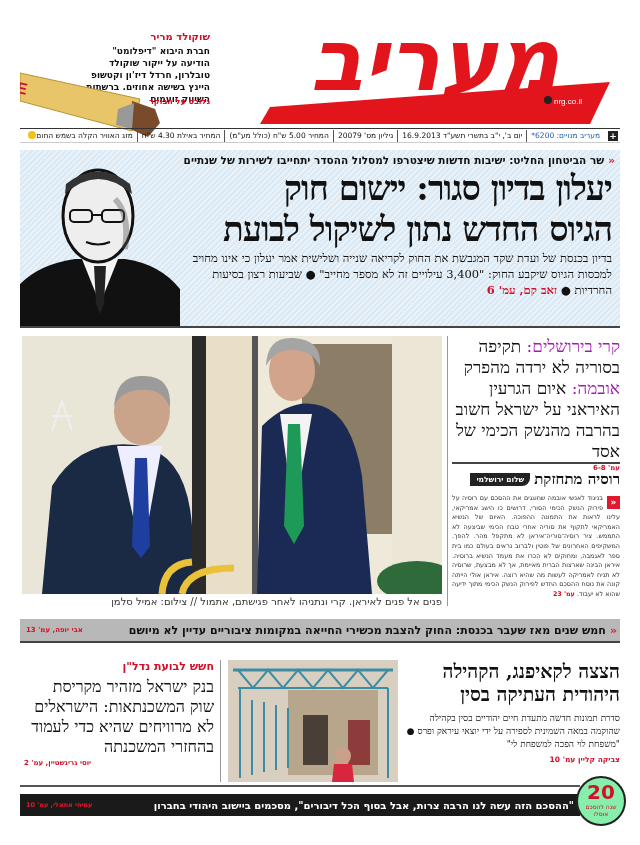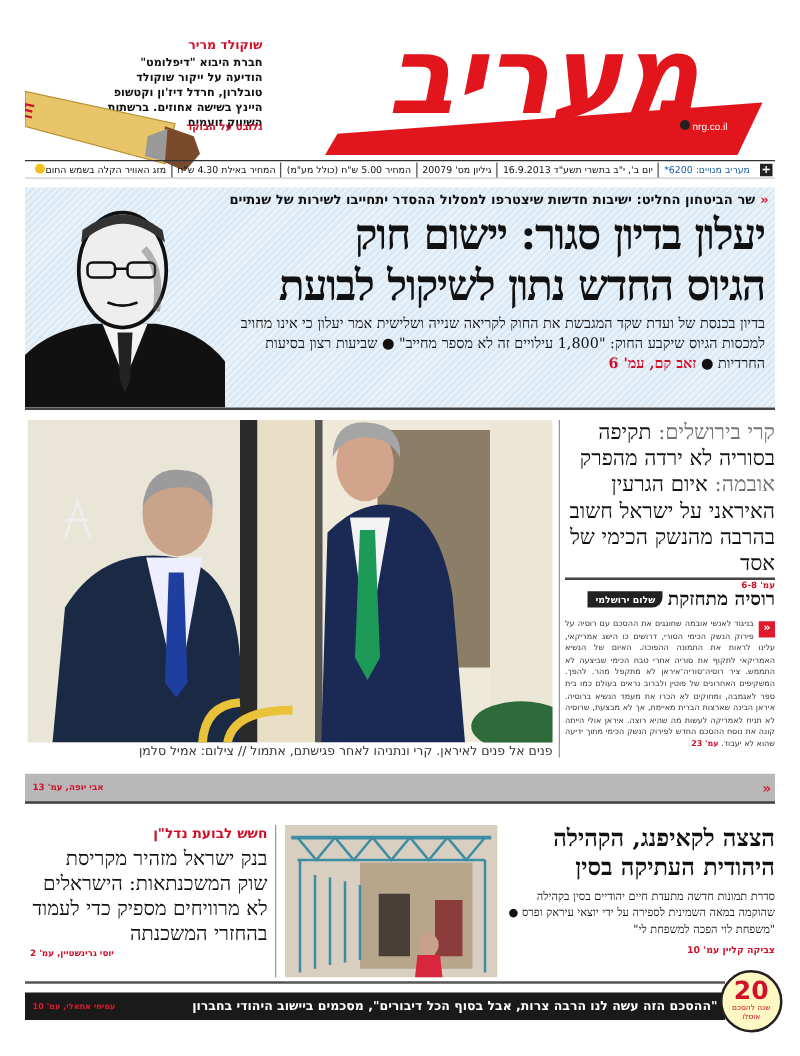--- a/index.html
+++ b/index.html
@@ -32,21 +32,21 @@
   .red { color:#d1102a; font-weight:bold; }
   .portrait { position:absolute; left:0; top:4px; width:160px; height:172px; }
 
   
   .photo { left: 22px; top: 336px; width: 420px; height: 258px; overflow:hidden; }
   .caption { left: 22px; top: 596px; width: 420px; font-size:10px; color:#333; text-align:right; direction:rtl;padding-left:45px; }
 
   
   .kerry { left: 452px; top: 336px; width: 168px; }
   .kerry-head { font-family:"DejaVu Serif", serif; font-size:17px; line-height:21px; text-align:right; color:#111; }
-  .kerry-head .gray { color:#737373; }
+  .kerry-head .gray { color:#a21caf; }
   .kerry-ref { font-size:7px; color:#d1102a; font-weight:bold; text-align:right; margin-top:2px; }
   .col-divider { left: 447px; top: 336px; width: 1px; height: 270px; background:#999; }
   .sep { left: 452px; top: 462px; width: 168px; height: 2px; background:#444; }
 
   .column-box { left: 452px; top: 470px; width: 168px; }
   .col-title-row { display:flex; flex-direction:row; align-items:center; justify-content:flex-start; gap:4px; }
   .byline-tab { background:#222; color:#fff; font-size:7.5px; font-weight:bold; padding:2px 6px; border-radius:0 0 8px 0; white-space:nowrap; }
   .col-title { font-family:"DejaVu Serif", serif; font-size:15px; font-weight:bold; white-space:nowrap; }
   .col-body { margin-top:6px; font-size:6.4px; line-height:9.6px; text-align:justify; color:#333; }
   .chev-box { float:right; width:13px; height:13px; background:#e0192e; color:#fff; font-size:9px; line-height:13px; text-align:center; margin-left:4px; margin-top:2px; font-weight:bold; }
@@ -64,21 +64,21 @@
 
   .bank { left: 24px; top: 660px; width: 190px; }
   .bank-kicker { font-size:11px; color:#d1102a; font-weight:bold; text-align:right; }
   .bank-head { font-family:"DejaVu Serif", serif; font-size:16px; line-height:20px; text-align:right; margin-top:4px; }
   .bank-ref { font-size:7px; color:#d1102a; font-weight:bold; margin-top:2px; text-align:left; }
   .bank-divider { left: 220px; top: 660px; width:1px; height:122px; background:#999; }
 
   .bottom-rule { left: 20px; top: 785px; width: 560px; height: 2px; background:#555; }
   .black-bar { left: 20px; top: 794px; width: 560px; height: 22px; background:#1a1a1a; color:#fff; display:flex; flex-direction:row; align-items:center; padding:0 6px; font-size:10px; font-weight:bold; white-space:nowrap; }
   .black-bar .ref { color:#e0192e; font-size:6.5px; margin-right:auto; }
-  .badge20 { left: 576px; top: 776px; width: 50px; height: 50px; border-radius:50%; border:2px solid #222; background:#fef9c3; text-align:center; }
+  .badge20 { left: 576px; top: 776px; width: 50px; height: 50px; border-radius:50%; border:2px solid #222; background:#86efac; text-align:center; }
   .badge20 .num { color:#d1102a; font-size:20px; font-weight:bold; line-height:22px; margin-top:3px; display:block; }
   .badge20 .txt { color:#d1102a; font-size:6px; line-height:7px; display:block; }
 </style>
 </head>
 <body>
 
 <div class="abs promo">
   <div class="promo-kicker">שוקולד מריר</div>
   <div class="promo-body">חברת היבוא "דיפלומט" הודיעה על ייקור שוקולד טובלרון, חרדל דיז'ון וקטשופ היינץ בשישה אחוזים. ברשתות השיווק זועמים</div>
   <div class="promo-credit">גלובס על הבוקר</div>
@@ -107,21 +107,21 @@
   <div class="cell">המחיר באילת 4.30 ש"ח</div>
   <div class="cell"><span>מזג האוויר הקלה בשמש החום</span><span class="sun"></span></div>
 </div>
 
 <div class="abs lead">
   <div class="lead-kicker"><span class="chev">«</span><span>שר הביטחון החליט: ישיבות חדשות שיצטרפו למסלול ההסדר יתחייבו לשירות של שנתיים</span></div>
   <div class="lead-head">
     <div>יעלון בדיון סגור: יישום חוק</div>
     <div>הגיוס החדש נתון לשיקול לבועת</div>
   </div>
-  <div class="lead-body"><span>בדיון בכנסת של ועדת שקד המגבשת את החוק לקריאה שנייה ושלישית אמר יעלון כי אינו מחויב למכסות הגיוס שיקבע החוק: "1,800 עילויים זה לא מספר מחייב" ● שביעות רצון בסיעות החרדיות ●</span> <span class="red">זאב קם, עמ' 6</span></div>
+  <div class="lead-body"><span>בדיון בכנסת של ועדת שקד המגבשת את החוק לקריאה שנייה ושלישית אמר יעלון כי אינו מחויב למכסות הגיוס שיקבע החוק: "3,400 עילויים זה לא מספר מחייב" ● שביעות רצון בסיעות החרדיות ●</span> <span class="red">זאב קם, עמ' 6</span></div>
   <svg class="portrait" viewBox="0 0 160 172">
     <path d="M0,172 L0,130 Q20,110 55,105 L105,105 Q140,110 160,135 L160,172 Z" fill="#111"></path>
     <path d="M62,105 L80,150 L98,105 Z" fill="#f4f4f4"></path>
     <path d="M74,112 L86,112 L84,150 L80,160 L76,150 Z" fill="#222"></path>
     <ellipse cx="78" cy="62" rx="35" ry="46" fill="#eee" stroke="#111" stroke-width="3"></ellipse>
     <path d="M45,40 Q78,10 112,40 L110,30 Q78,5 46,30 Z" fill="#333"></path>
     <rect x="50" y="56" width="22" height="12" rx="4" fill="none" stroke="#111" stroke-width="2"></rect>
     <rect x="82" y="56" width="22" height="12" rx="4" fill="none" stroke="#111" stroke-width="2"></rect>
     <line x1="72" y1="61" x2="82" y2="61" stroke="#111" stroke-width="2"></line>
     <path d="M66,88 Q78,93 90,88" stroke="#111" stroke-width="2" fill="none"></path>
@@ -172,20 +172,21 @@
   </div>
   <div class="col-body">
     <span class="chev-box">«</span>
     <span>בניגוד לאנשי אובמה שחוגגים את ההסכם עם רוסיה על פירוק הנשק הכימי הסורי, דרושים כו הישג אמריקאי, עלינו לראות את התמונה ההפוכה. האיום של הנשיא האמריקאי לתקוף את סוריה אחרי טבח הכימי שביצעה לא התממש. ציר רוסיה־סוריה־איראן לא מתקפל מהר. להפך. המשקיפים האחרונים של פוטין ולברוב נראים בעולם כמו בית ספר לאגמבה, ומחוקים לא הכרו את מעמד הנשיא ברוסיה. איראן הבינה שארצות הברית מאיימת, אך לא מבצעת, שרוסיה לא תניח לאמריקה לעשות מה שהיא רוצה. איראן אולי הייתה קונה את נוסח ההסכם החדש לפירוק הנשק הכימי מתוך ידיעה שהוא לא יעבוד.</span>
     <span class="red">עמ' 23</span>
   </div>
 </div>
 
 <div class="abs strip">
   <span class="chev">«</span>
+  <span>חמש שנים מאז שעבר בכנסת: החוק להצבת מכשירי החייאה במקומות ציבוריים עדיין לא מיושם</span>
   <span class="strip-ref">אבי יופה, עמ' 13</span>
 </div>
 
 <div class="abs china">
   <div class="china-head">הצצה לקאיפנג, הקהילה היהודית העתיקה בסין</div>
   <div class="china-body">סדרת תמונות חדשה מתעדת חיים יהודיים בסין בקהילה שהוקמה במאה השמינית לספירה על ידי יוצאי עיראק ופרס ● "משפחת לוי הפכה למשפחת לי"</div>
   <div class="china-ref">צביקה קליין עמ' 10</div>
 </div>
 <svg class="abs china-photo" viewBox="0 0 170 122">
   <rect width="170" height="122" fill="#d9cfc0"></rect>
@@ -202,21 +203,21 @@
     <line x1="48" y1="45" x2="48" y2="110"></line>
       <line x1="60" y1="48" x2="60" y2="108"></line>
       <line x1="160" y1="28" x2="160" y2="118"></line>
   </g>
   <ellipse cx="115" cy="96" rx="8" ry="9" fill="#c9a08a"></ellipse>
   <path d="M104,122 L106,104 L124,104 L126,122 Z" fill="#d7263d"></path>
 </svg>
 
 <div class="abs bank">
   <div class="bank-kicker">חשש לבועת נדל"ן</div>
-  <div class="bank-head">בנק ישראל מזהיר מקריסת שוק המשכנתאות: הישראלים לא מרוויחים מספיק כדי לעמוד בהחזרי המשכנתה</div>
+  <div class="bank-head">בנק ישראל מזהיר מקריסת שוק המשכנתאות: הישראלים לא מרוויחים שהיא כדי לעמוד בהחזרי המשכנתה</div>
   <div class="bank-ref">יוסי גרינשטיין, עמ' 2</div>
 </div>
 <div class="abs bank-divider"></div>
 
 <div class="abs bottom-rule"></div>
 <div class="abs black-bar">
   <span>"ההסכם הזה עשה לנו הרבה צרות, אבל בסוף הכל דיבורים", מסכמים ביישוב היהודי בחברון</span>
   <span class="ref">עמיחי אתאלי, עמ' 10</span>
 </div>
 <div class="abs badge20">

